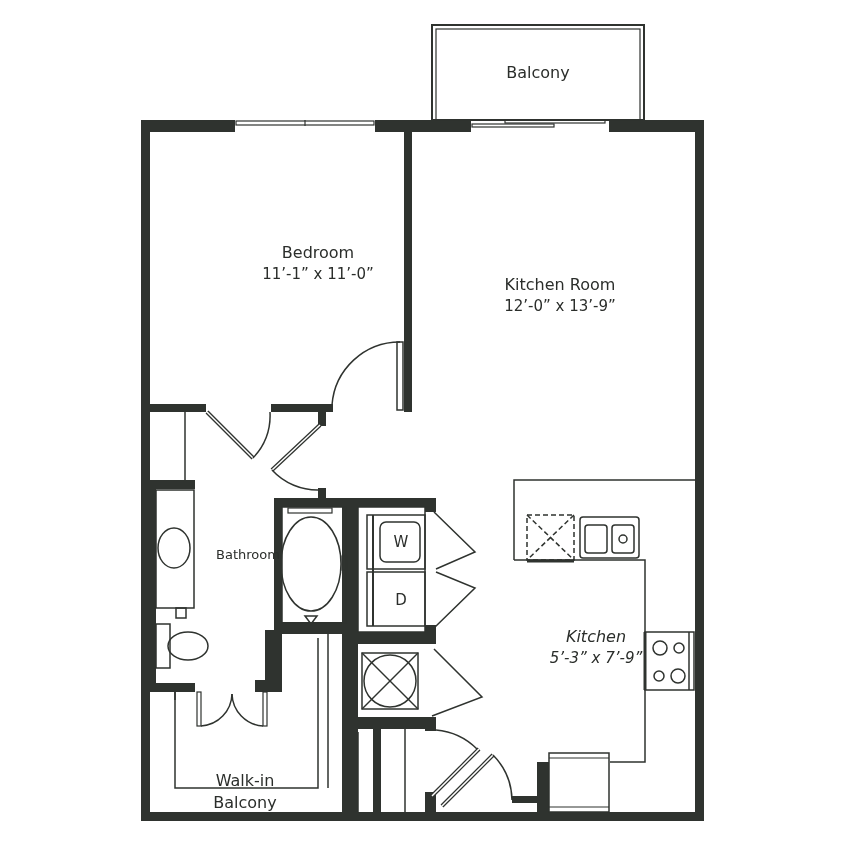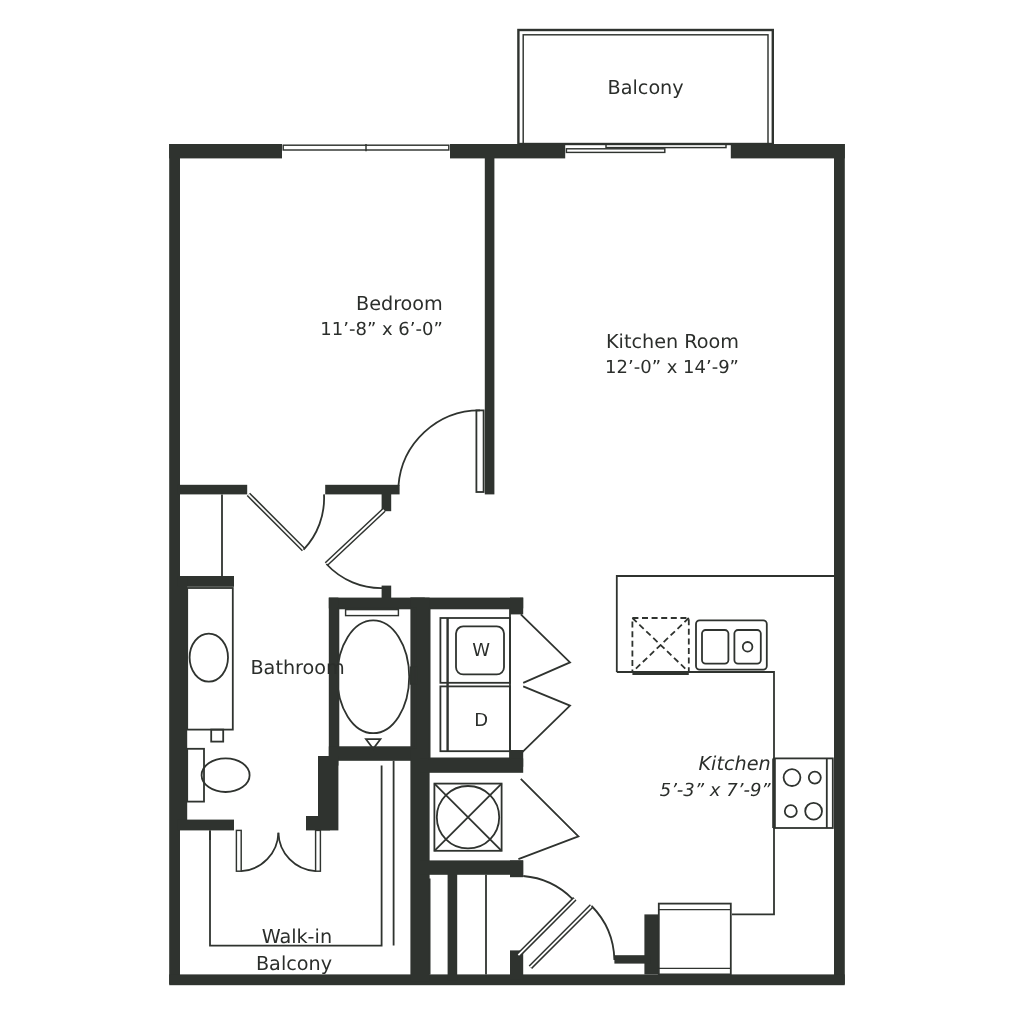--- a/index.html
+++ b/index.html
@@ -2,28 +2,28 @@
 <html><head>
   <meta charset="utf-8">
   <style>
     html, body { margin: 0; padding: 0; background: #ffffff; }
     body { width: 844px; height: 844px; overflow: hidden; position: relative; }
     svg { position: absolute; left: 0; top: 0; }
     .label {
       position: absolute;
       font-family: "DejaVu Sans", sans-serif;
       color: #2b2e2b;
-      text-align: right;
+      text-align: center;
       white-space: nowrap;
       transform: translateX(-50%);
       line-height: 1.4;
     }
     .label .name { display: block; font-size: 16px; }
     .label .dim { display: block; font-size: 15px; }
-    .label.small .name { font-size: 16px; margin-left: 24px; }
+    .label.small .name { font-size: 13px; margin-left: 24px; }
   </style>
 </head>
 <body>
 
 <svg width="844" height="844" viewBox="0 0 844 844">
   <g fill="#2f332f" stroke="none">
 
     <rect x="141" y="120" width="94" height="12"></rect>
     <rect x="375" y="120" width="96" height="12"></rect>
     <rect x="609" y="120" width="95" height="12"></rect>
@@ -154,26 +154,26 @@
     <line x1="549" y1="807" x2="609" y2="807" stroke-width="1.2"></line>
   </g>
 </svg>
 
 <div class="label" style="left:538px; top:62px;">
   <span class="name">Balcony</span>
 </div>
 
 <div class="label" style="left:271px; top:242px;margin-left:47px;">
   <span class="name">Bedroom</span>
-  <span class="dim">11’-8” x 6’-0”</span>
+  <span class="dim">11’-1” x 11’-0”</span>
 </div>
 
 <div class="label" style="left:560px; top:274px;">
   <span class="name">Kitchen Room</span>
-  <span class="dim">12’-0” x 14’-9”</span>
+  <span class="dim">12’-0” x 13’-9”</span>
 </div>
 
 <div class="label small" style="left:236px; top:546px;">
   <span class="name">Bathroom</span>
 </div>
 
 <div class="label" style="left:596px; top:626px;font-style:italic;">
   <span class="name">Kitchen</span>
   <span class="dim">5’-3” x 7’-9”</span>
 </div>

